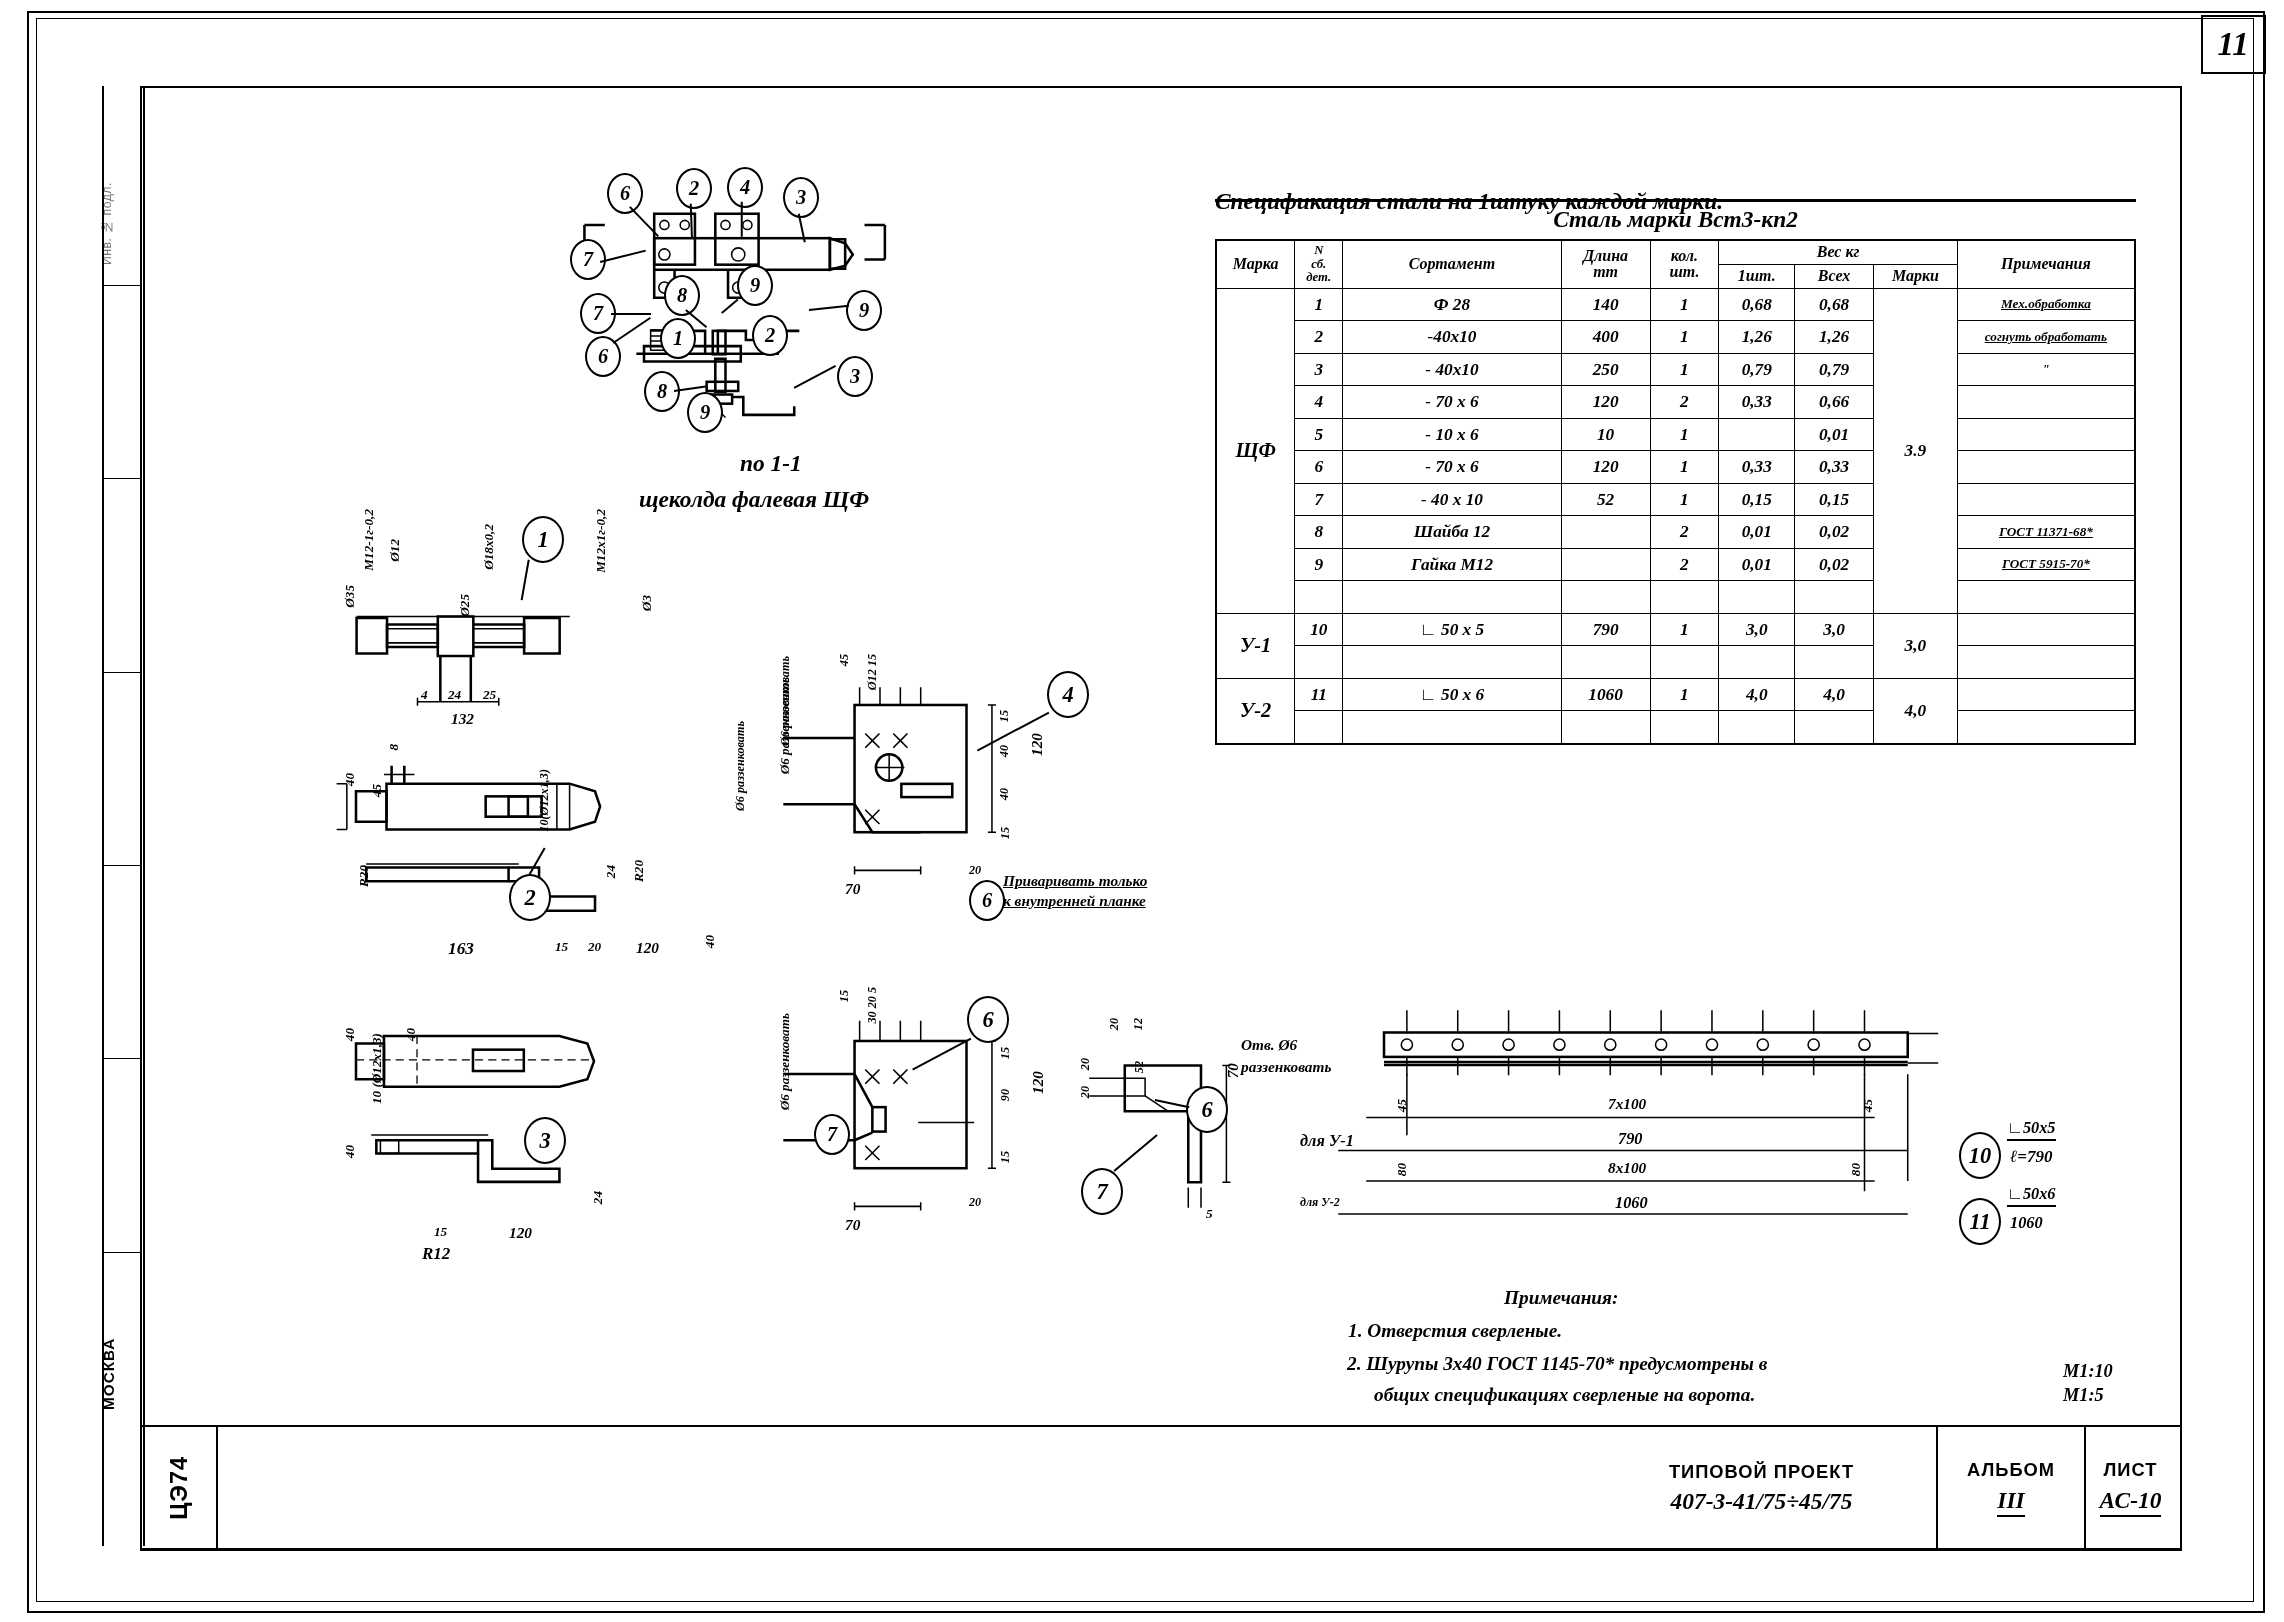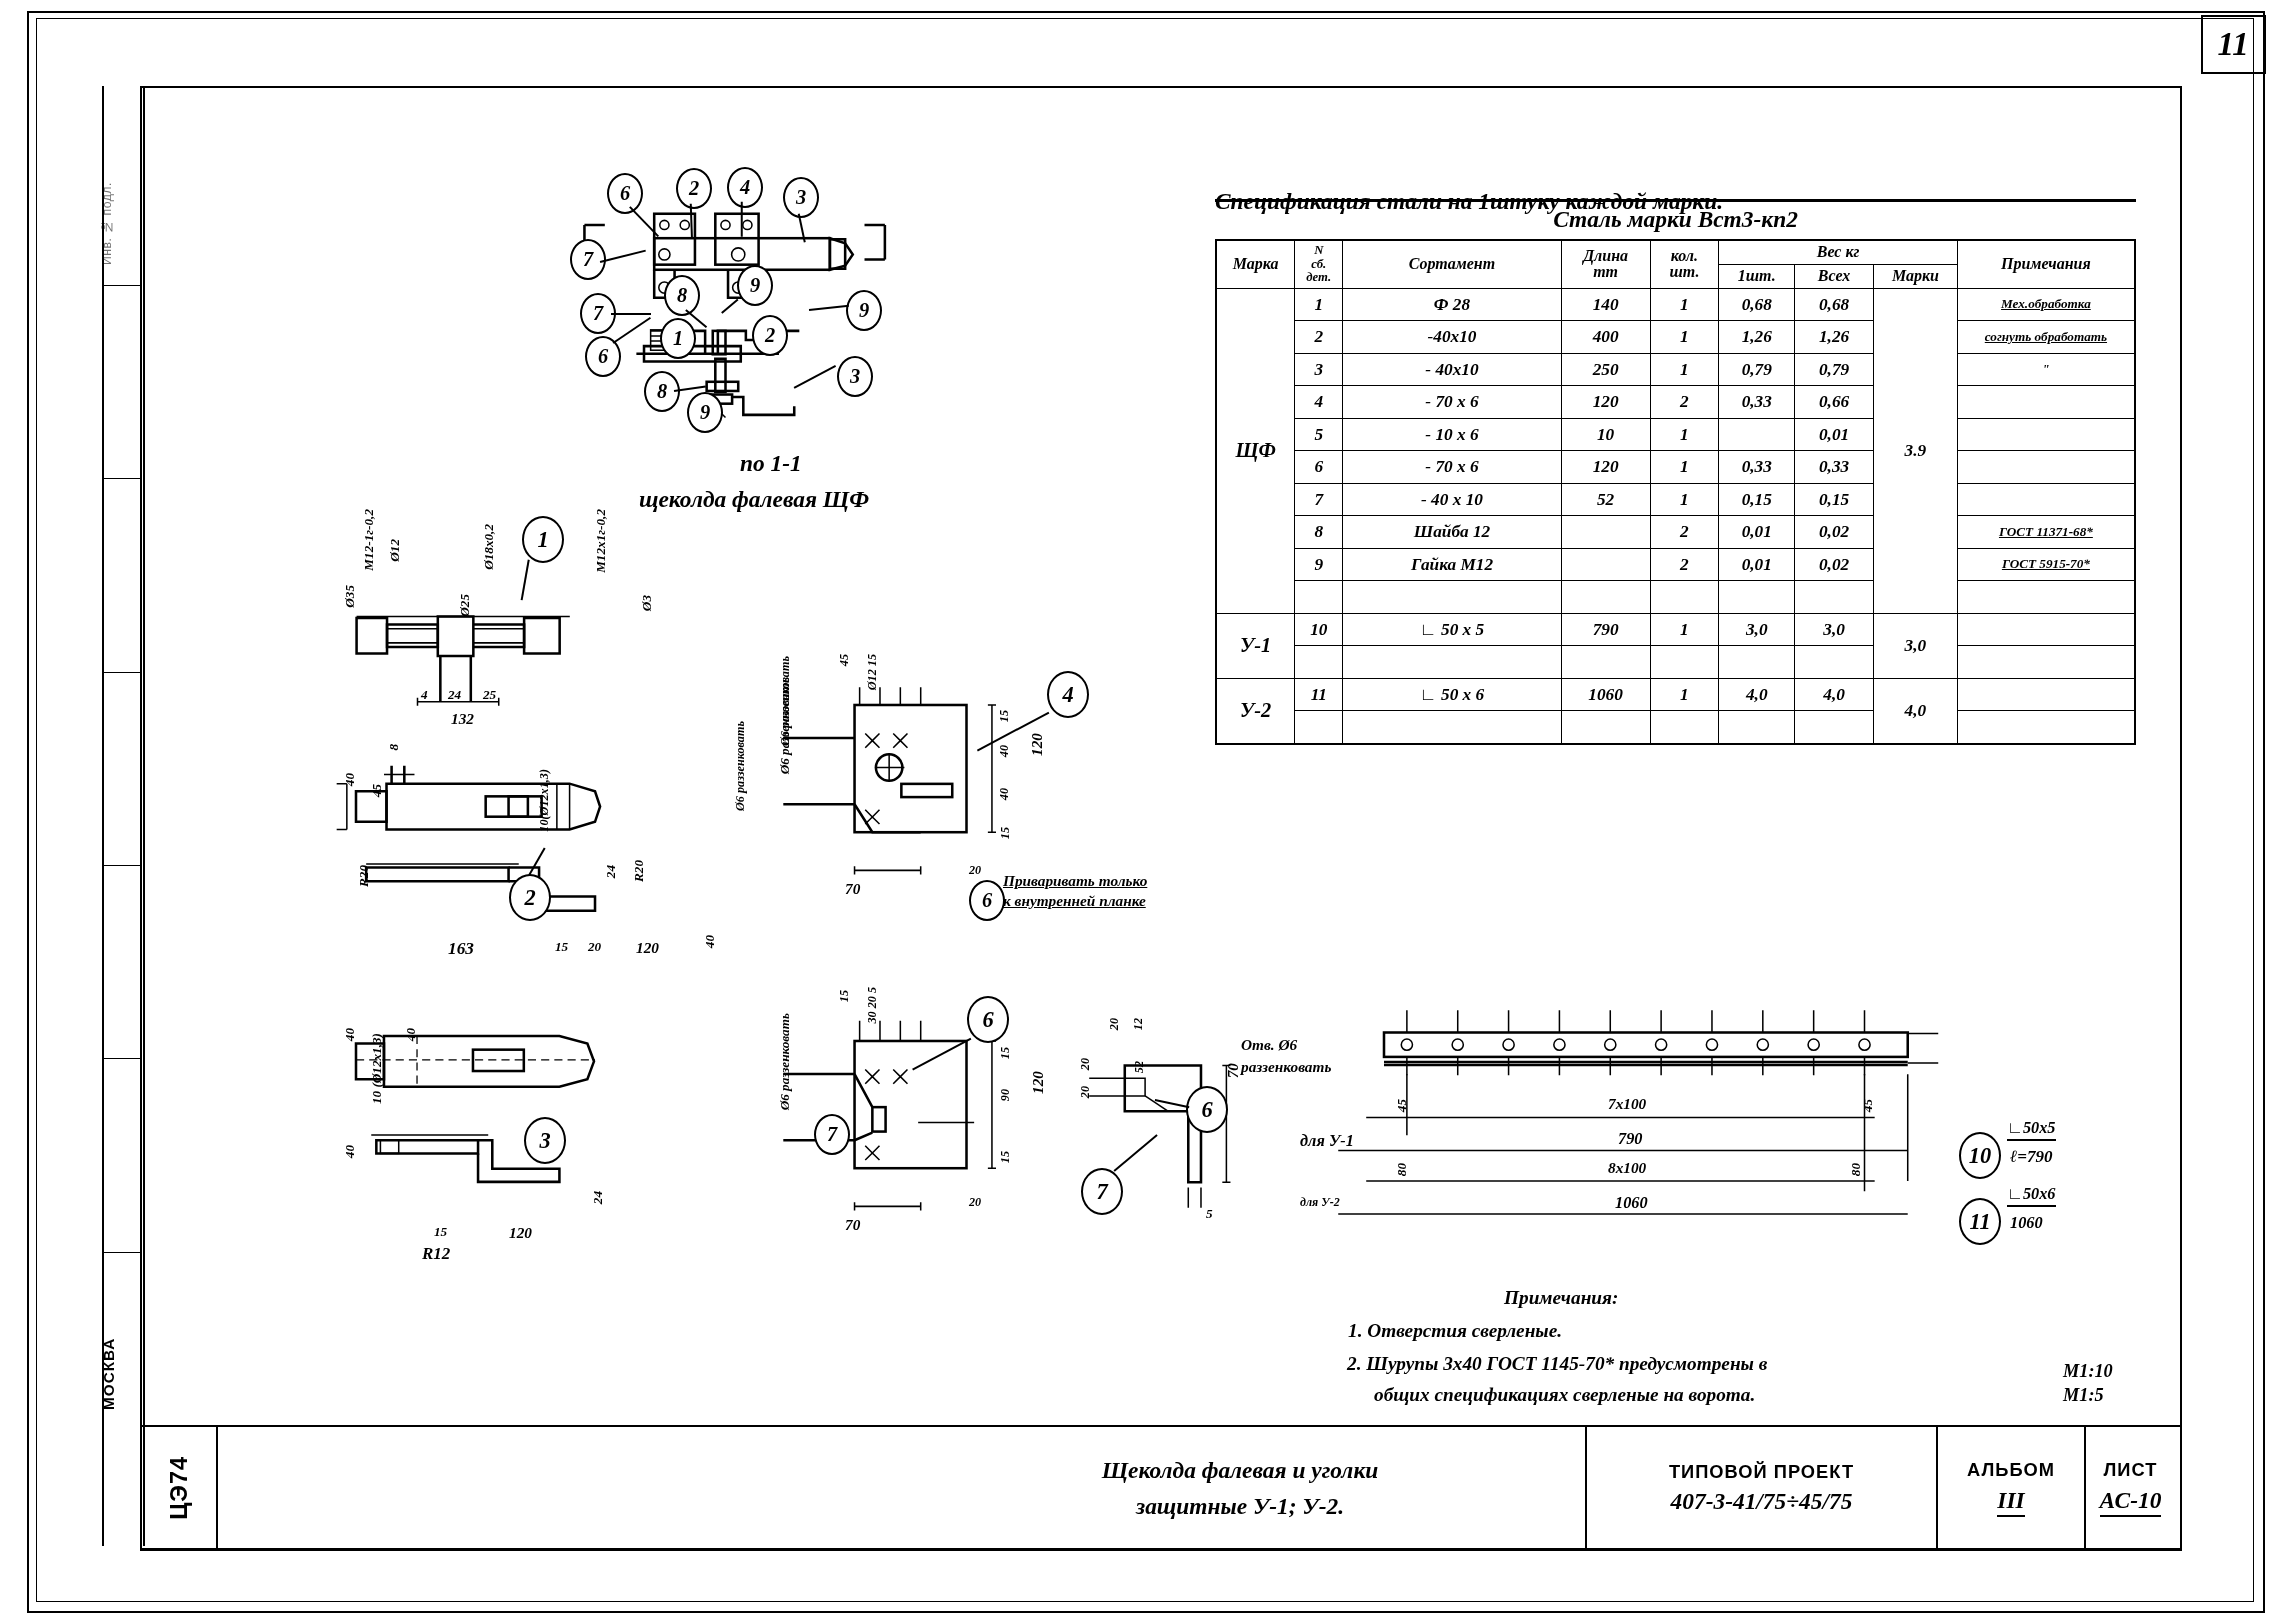--- a/index.html
+++ b/index.html
@@ -531,24 +531,20 @@
   <div class="hw" style="left:1348px;top:1320px;font-size:19.3px">1. Отверстия сверленые.</div>
   <div class="hw" style="left:1347px;top:1353px;font-size:19.3px">2. Шурупы 3х40 ГОСТ 1145-70* предусмотрены в</div>
   <div class="hw" style="left:1374px;top:1384px;font-size:19.3px">   общих спецификациях сверленые на ворота.</div>
   <div class="hw" style="left:2063px;top:1361px;font-size:18.3px">М1:10</div>
   <div class="hw" style="left:2063px;top:1385px;font-size:18.3px">М1:5</div>
 
   <div id="titleblock">
     <div class="tb-cell" style="left:0;width:76px">
       <span class="tb-num">ЦЭ74</span>
     </div>
-    <div class="tb-cell" style="left:753px;width:692px">
-      <span class="tb-script">Щеколда  фалевая  и уголки</span>
-      <span class="tb-script">защитные  У-1;  У-2.</span>
-    </div>
     <div class="tb-cell" style="left:1445px;width:351px">
       <span class="tb-cap">ТИПОВОЙ ПРОЕКТ</span>
       <span class="tb-val">407-3-41/75÷45/75</span>
     </div>
     <div class="tb-cell" style="left:1796px;width:148px">
       <span class="tb-cap">АЛЬБОМ</span>
       <span class="tb-val ul">III</span>
     </div>
     <div class="tb-cell" style="left:1944px;width:89px;border-right:none">
       <span class="tb-cap">ЛИСТ</span>

